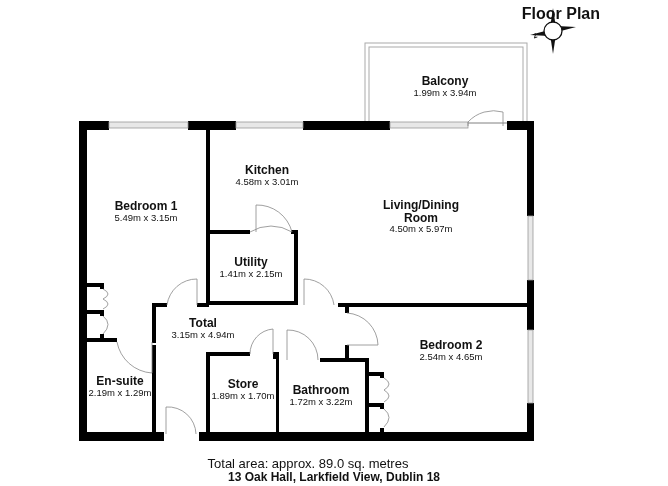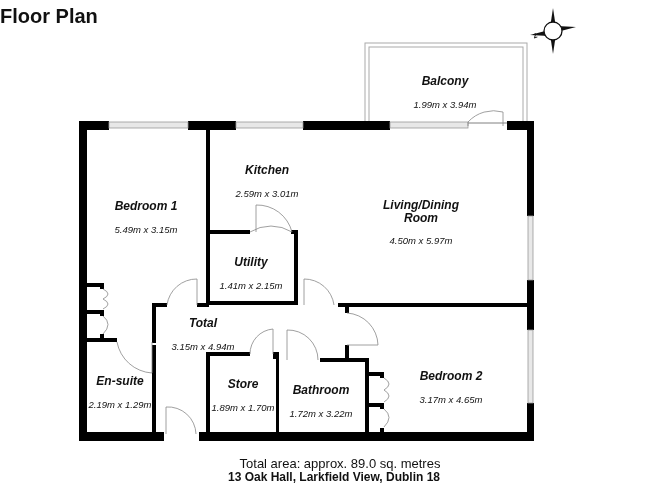--- a/index.html
+++ b/index.html
@@ -1,24 +1,24 @@
 <!DOCTYPE html>
 <html><head>
 <meta charset="utf-8">
 <style>
   html, body { margin: 0; padding: 0; background: #ffffff; }
   body { width: 668px; height: 486px; position: relative; overflow: hidden;
          font-family: "Liberation Sans", sans-serif; color: #111; }
-  .title { position: absolute; left: 0; width: 600px; top: 5px; text-align: left;
-           font-weight: bold; font-size: 20px; }
+  .title { position: absolute; left: 0; width: 600px; top: 5px; text-align: right;
+           font-weight: bold; font-size: 16px; }
   svg.plan { position: absolute; left: 0; top: 0; }
-  .room { position: absolute; text-align: center; transform: translateX(-50%); white-space: nowrap; line-height: 1.05; font-style: italic; }
+  .room { position: absolute; text-align: center; transform: translateX(-50%); white-space: nowrap; line-height: 1.05; }
   .room .name { font-weight: bold; font-size: 12px; }
-  .room .dims { font-size: 9.5px; margin-top: 12px; }
-  .footer-area { position: absolute; left: 0; width: 616px; top: 456px; text-align: center; font-size: 13px; margin-left: 32px; }
+  .room .dims { font-size: 9.5px; }
+  .footer-area { position: absolute; left: 0; width: 616px; top: 456px; text-align: center; font-size: 13px; }
   .footer-addr { position: absolute; left: 0; width: 668px; top: 470px; text-align: center; font-size: 12px; font-weight: bold; }
   .compass { position: absolute; left: 528px; top: 6px; }
   .compass-n { position: absolute; left: 533px; top: 31px; font-size: 8px; font-weight: bold; transform: rotate(-20deg); }
 </style>
 </head>
 <body>
 
 <div class="title">Floor Plan</div>
 
 <svg class="compass" width="50" height="50" viewBox="0 0 50 50">
@@ -135,21 +135,21 @@
     <path d="M 384 409 q 10 8 0 18"></path>
   </g>
 </svg>
 
 <div class="room" style="left:445px; top:75px;">
   <div class="name">Balcony</div>
   <div class="dims">1.99m x 3.94m</div>
 </div>
 <div class="room" style="left:267px; top:164px;">
   <div class="name">Kitchen</div>
-  <div class="dims">2.59m x 3.01m</div>
+  <div class="dims">4.58m x 3.01m</div>
 </div>
 <div class="room" style="left:146px; top:200px;">
   <div class="name">Bedroom 1</div>
   <div class="dims">5.49m x 3.15m</div>
 </div>
 <div class="room" style="left:421px; top:199px;">
   <div class="name">Living/Dining</div>
   <div class="name">Room</div>
   <div class="dims">4.50m x 5.97m</div>
 </div>
@@ -166,19 +166,19 @@
   <div class="dims">2.19m x 1.29m</div>
 </div>
 <div class="room" style="left:243px; top:378px;">
   <div class="name">Store</div>
   <div class="dims">1.89m x 1.70m</div>
 </div>
 <div class="room" style="left:321px; top:384px;">
   <div class="name">Bathroom</div>
   <div class="dims">1.72m x 3.22m</div>
 </div>
-<div class="room" style="left:451px; top:370px;text-align:center;">
+<div class="room" style="left:451px; top:339px;text-align:center;">
   <div class="name">Bedroom 2</div>
-  <div class="dims">3.17m x 4.65m</div>
+  <div class="dims">2.54m x 4.65m</div>
 </div>
 
 <div class="footer-area">Total area: approx. 89.0 sq. metres</div>
 <div class="footer-addr">13 Oak Hall, Larkfield View, Dublin 18</div>
 
 </body></html>

